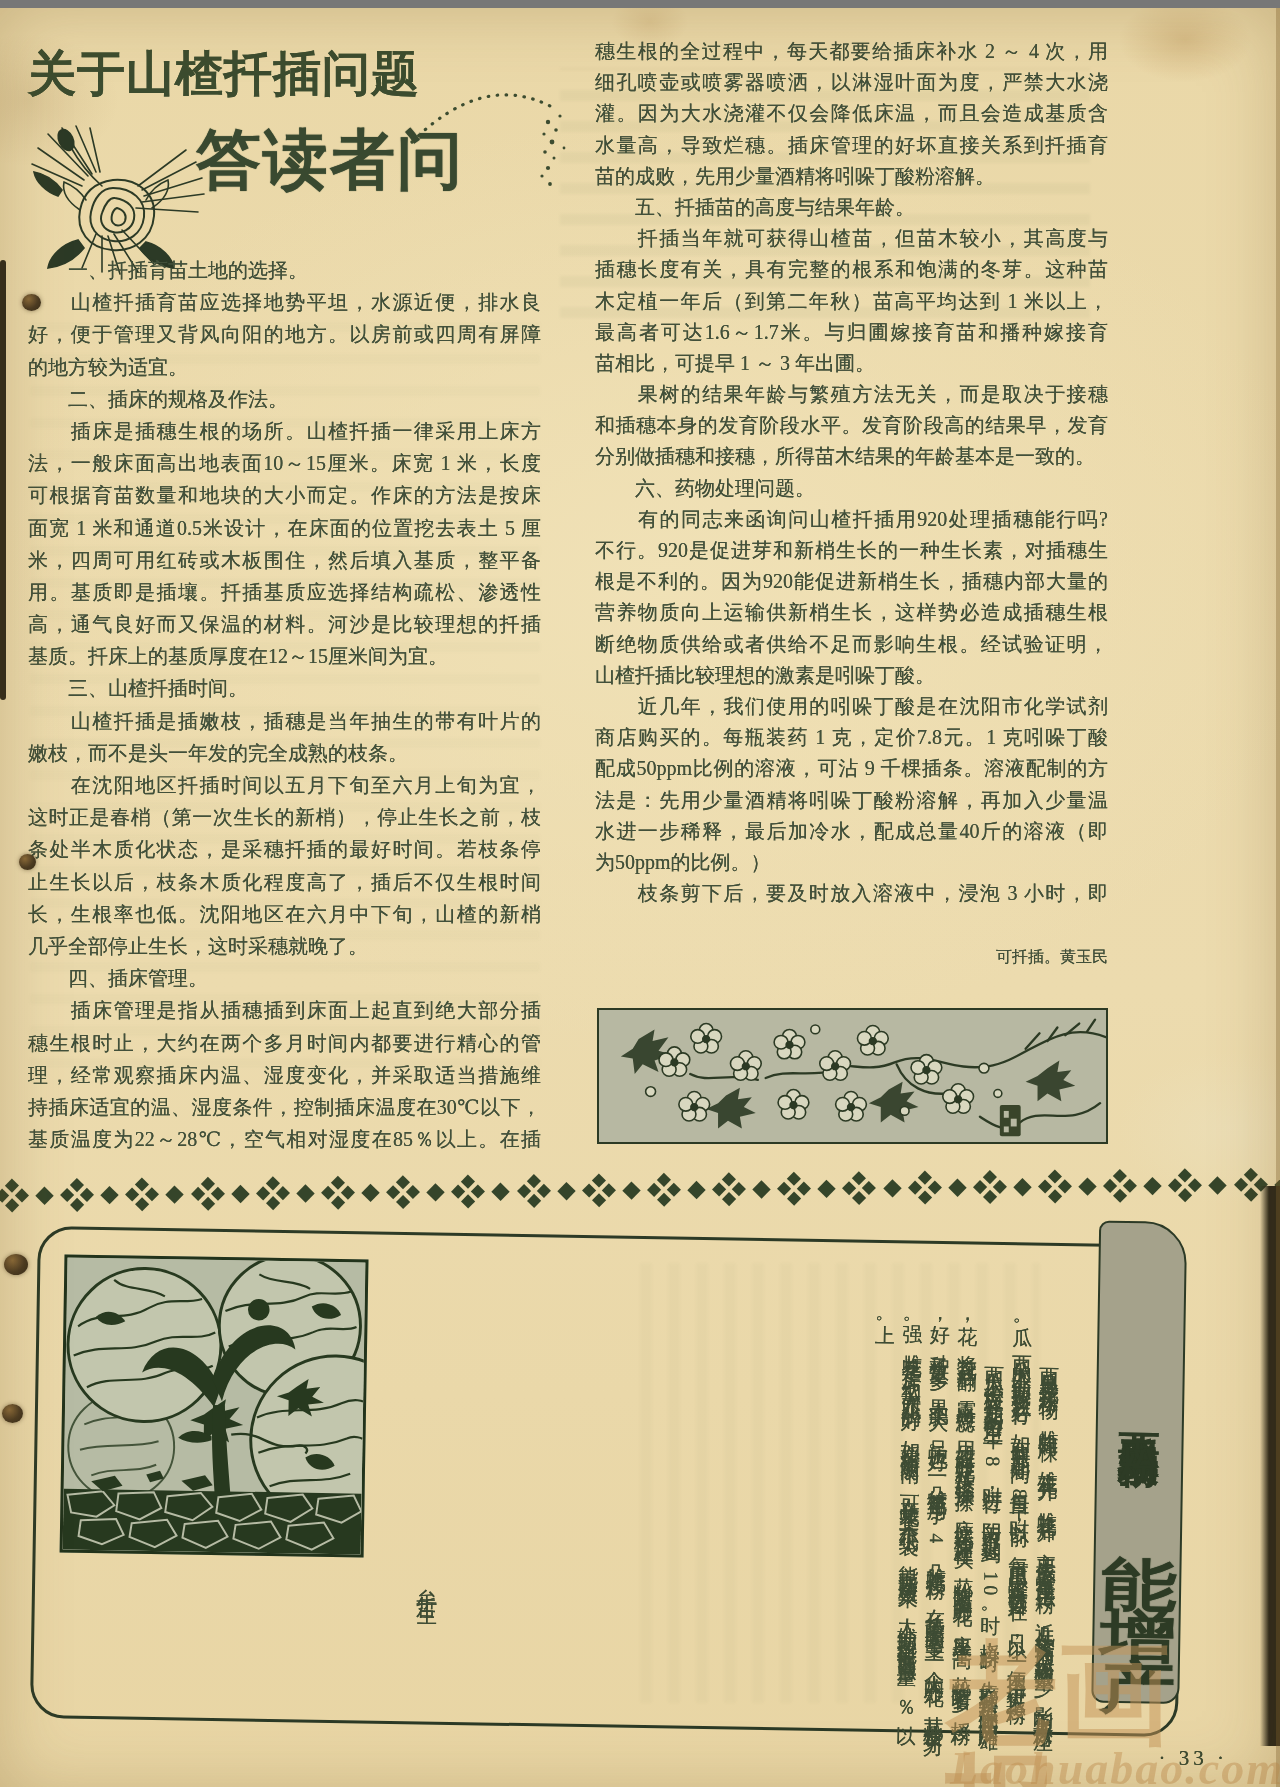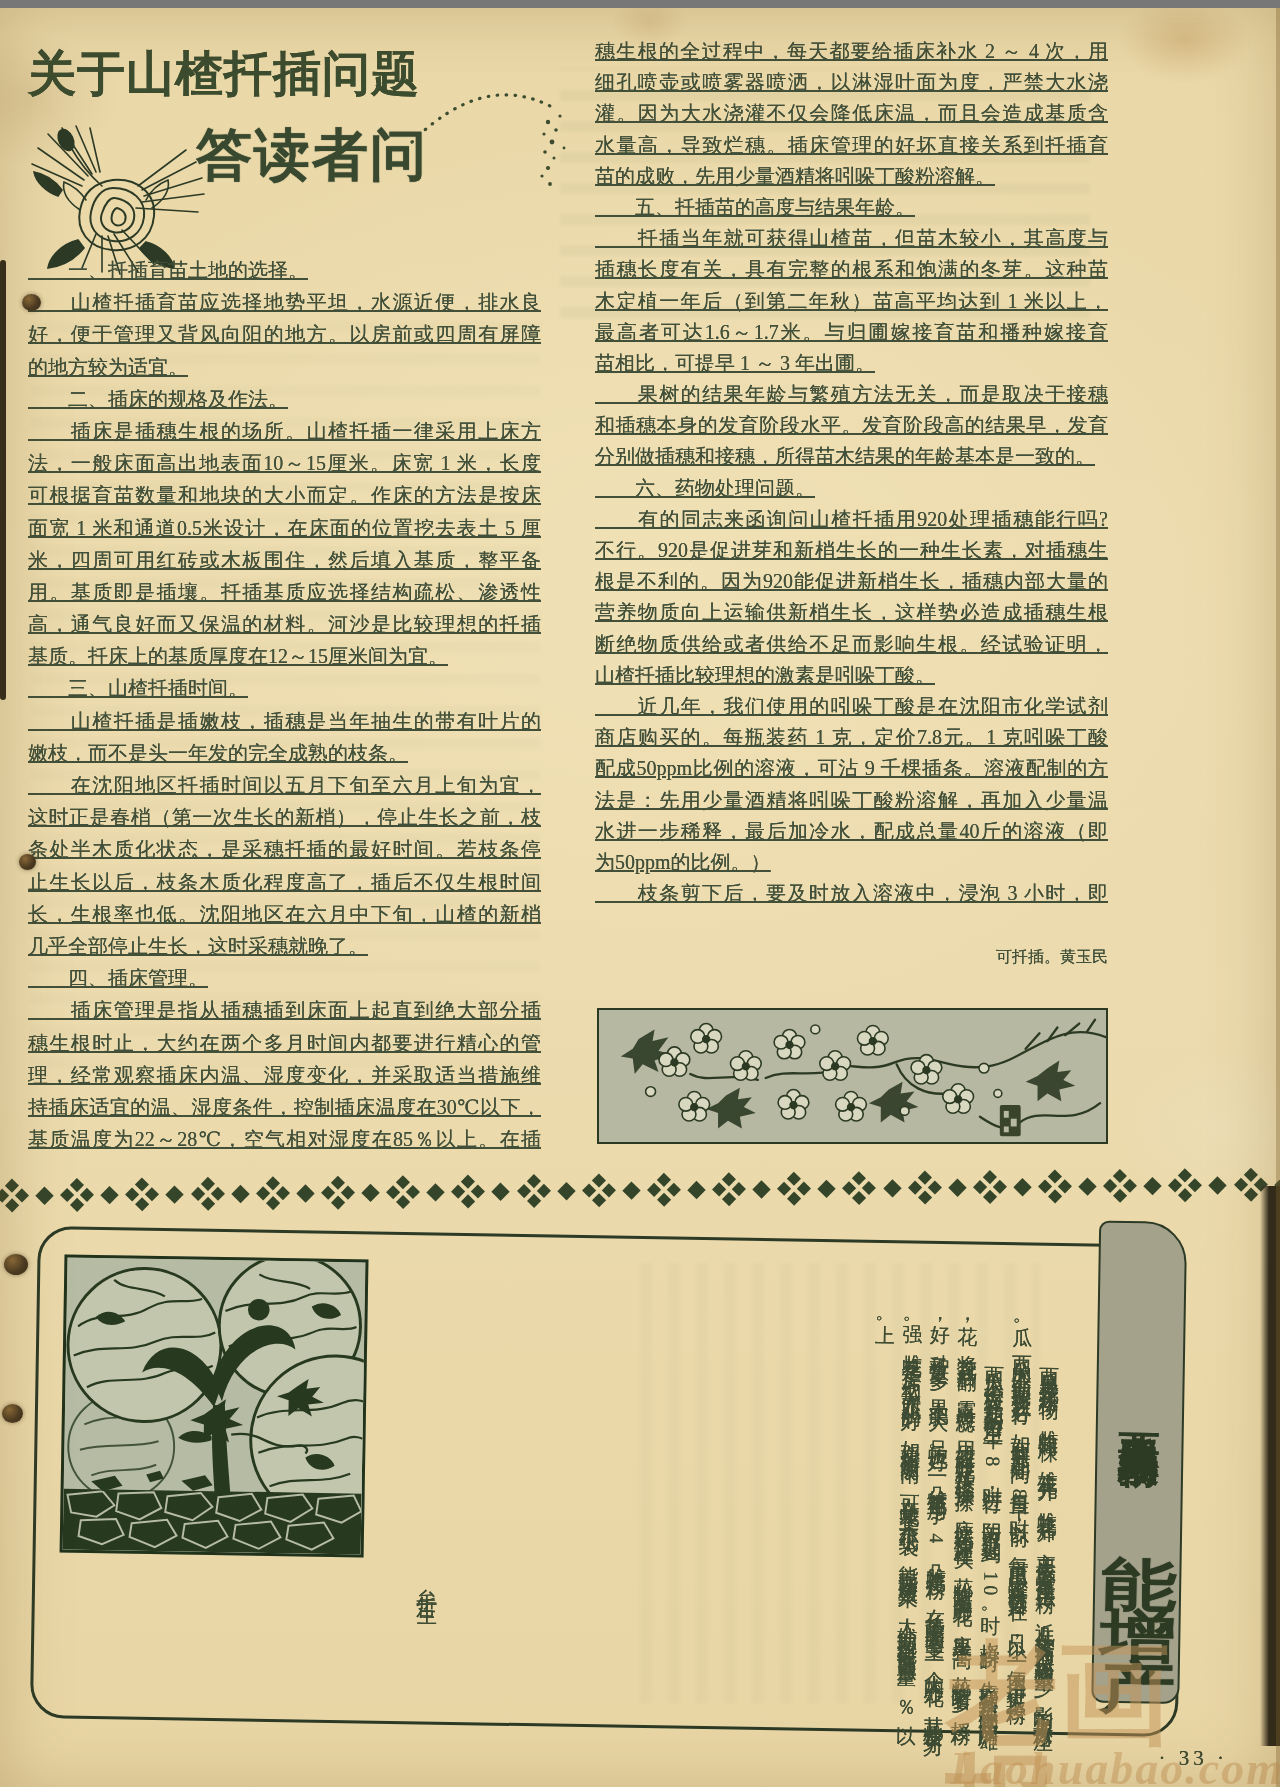--- a/index.html
+++ b/index.html
@@ -17,31 +17,31 @@
   }
   .page::after{content:"";position:absolute;inset:0;pointer-events:none;
     box-shadow:inset 0 0 70px rgba(115,82,30,.28);}
 
   
   .kicker{position:absolute;left:28px;top:34px;width:480px;
     font-family:"Liberation Sans","DejaVu Sans",sans-serif;font-weight:900;
     font-size:48px;letter-spacing:1px;color:#3c4c2f;text-shadow:0 0 .6px #3c4c2f;}
   .main-title{position:absolute;left:196px;top:116px;
     font-family:"Liberation Sans","DejaVu Sans",sans-serif;font-weight:900;
-    font-size:56px;line-height:1.1;letter-spacing:2px;color:#394930;
+    font-size:65px;line-height:1.1;letter-spacing:2px;color:#394930;
     text-shadow:0 0 1px #394930;}
   .rose{position:absolute;left:18px;top:108px;}
   .flourish{position:absolute;left:398px;top:56px;}
 
   
   .col{position:absolute;font-size:20px;}
   .col-left{left:28px;top:246px;width:513px;}
   .col-right{left:595px;top:28px;width:513px;}
   .ln{height:32.2px;line-height:32.2px;text-align:justify;text-align-last:justify;
-      text-shadow:0 0 .4px currentColor;white-space:normal;text-decoration:underline;}
+      text-shadow:0 0 .4px currentColor;white-space:normal;}
   .col-right .ln{height:31.2px;line-height:31.2px;}
   .ln.s{text-align-last:left;}
   .author-row{display:flex;justify-content:flex-end;height:31.2px;line-height:31.2px;
       text-shadow:0 0 .4px currentColor;}
 
   
   .hawthorn{position:absolute;left:597px;top:1000px;width:511px;height:136px;
     border:2.5px solid #2c3a24;background:#b7b8a2;box-sizing:border-box;}
 
   

